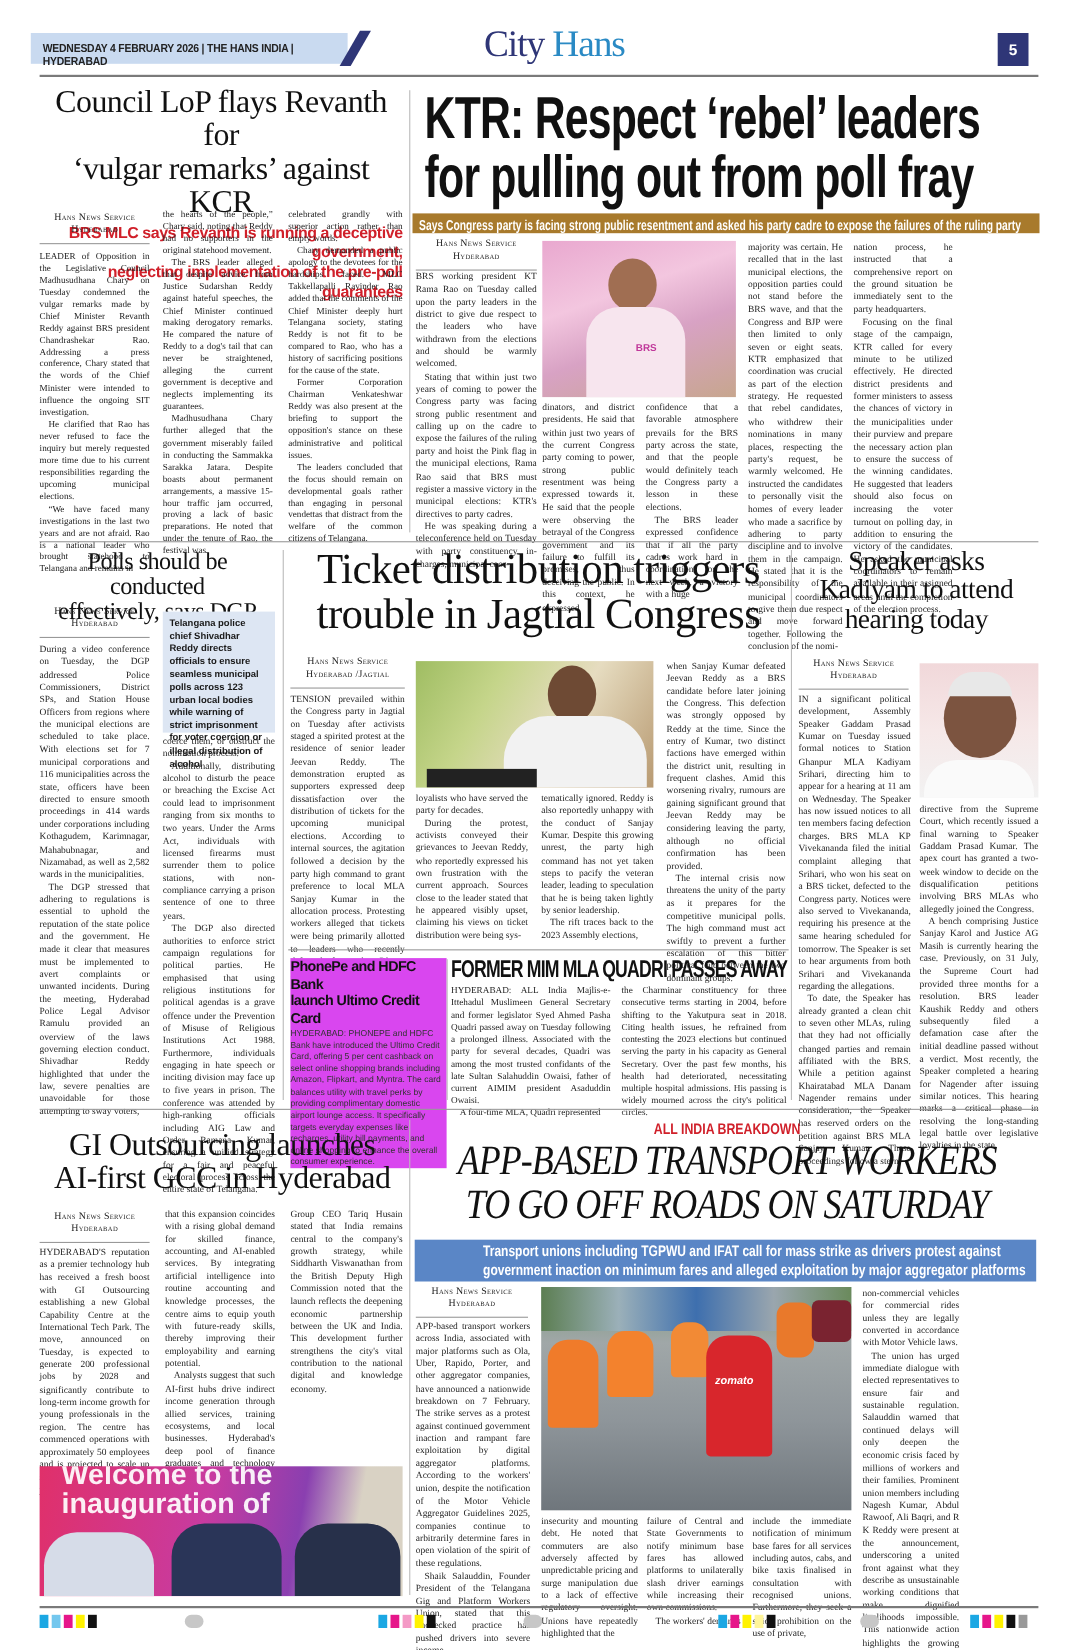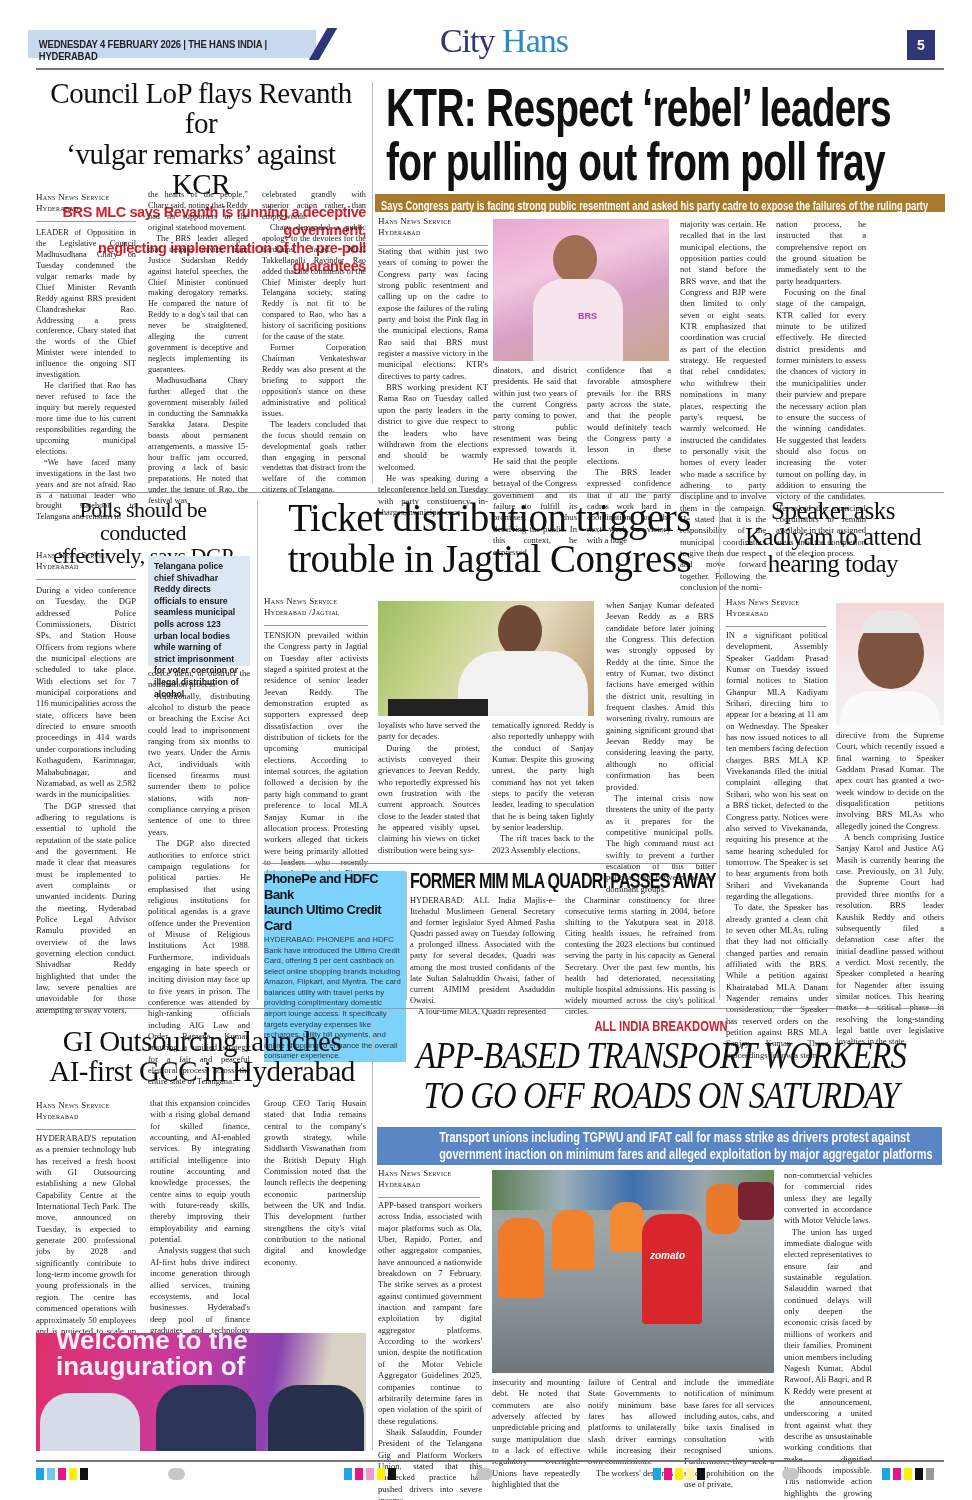--- a/index.html
+++ b/index.html
@@ -8,21 +8,21 @@
 .hdr-date{left:28px;top:30px;width:320px;height:28px;background:#c9daf0;font-family:"Liberation Sans",sans-serif;font-weight:bold;font-size:10.5px;color:#222;padding:8px 0 0 12px;letter-spacing:-0.2px;transform:scaleX(0.9);transform-origin:left}
 .hdr-slash{left:318px;top:28px;width:10px;height:32px;background:#2f3677;transform:skewX(-30deg)}
 .hdr-logo{left:440px;top:22px;font-family:"Liberation Serif",serif;font-size:34px;letter-spacing:-1px}
 .hdr-logo .c{color:#2f3677}.hdr-logo .h{color:#2a8ac4}
 .hdr-page{left:907px;top:30px;width:28px;height:30px;background:#2f3677;color:#fff;font-family:"Liberation Sans",sans-serif;font-weight:bold;font-size:14px;text-align:center;line-height:30px}
 .rule{background:#7a7a7a;height:2px}
 .vr{background:#bbb;width:1px}
 .hl-serif{font-family:"Liberation Serif",serif;color:#111;text-align:center;line-height:1.05;letter-spacing:-0.5px}
 .hl-cond{font-family:"Liberation Sans",sans-serif;font-weight:bold;color:#111;line-height:1.0;transform:scaleX(0.72);transform-origin:left top;white-space:nowrap;letter-spacing:-1px}
 .deck-red{font-family:"Liberation Sans",sans-serif;font-weight:bold;color:#d0202a;text-align:right;font-size:14.5px;line-height:1.25;letter-spacing:-0.4px}
-.byline{font-family:"Liberation Serif",serif;font-variant:small-caps;font-size:9px;color:#222;line-height:1.25;border-bottom:1px solid #999;padding-bottom:6px;letter-spacing:0.3px}
+.byline{font-family:"Liberation Serif",serif;font-variant:small-caps;font-size:9px;text-align:center;color:#222;line-height:1.25;border-bottom:1px solid #999;padding-bottom:6px;letter-spacing:0.3px}
 .col{font-size:8.6px;line-height:1.32;text-align:justify;hyphens:auto;color:#222}
 .col p{text-indent:8px}
 .col p:first-child{text-indent:0}
 .strap{font-family:"Liberation Sans",sans-serif;font-weight:bold;color:#fff;white-space:nowrap;overflow:hidden}
 .photo{overflow:hidden}
 .callout{background:#dde6f3;font-family:"Liberation Sans",sans-serif;font-weight:bold;font-size:9.5px;line-height:1.35;color:#1a1a1a;padding:5px 6px}
 .brief-hl{font-family:"Liberation Sans",sans-serif;font-weight:bold;font-size:14px;line-height:1.2;color:#111;letter-spacing:-0.5px}
 .brief-body{font-family:"Liberation Sans",sans-serif;font-size:7.8px;line-height:1.35;color:#333}
 .cmyk{height:12px;width:8px}
 .pill{width:17px;height:12px;border-radius:6px;background:#c7c7c7}
@@ -68,22 +68,22 @@
 <div class="abs" style="left:386px;top:80px;width:560px">
   <div class="hl-cond" style="font-size:54px">KTR: Respect ‘rebel’ leaders</div>
   <div class="hl-cond" style="font-size:54px">for pulling out from poll fray</div>
 </div>
 <div class="abs strap" style="left:375px;top:194px;width:570px;height:18px;background:#a87a2c;padding:2px 6px"><span style="display:inline-block;font-size:13px;transform:scaleX(0.72);transform-origin:left">Says Congress party is facing strong public resentment and asked his party cadre to expose the failures of the ruling party</span></div>
 <div class="abs byline" style="left:378px;top:216px;width:110px">
     <div>Hans News Service</div>
     <div>Hyderabad</div>
   </div>
 <div class="abs col" style="left:378px;top:246px;width:110px" id="c-ktr-1">
+    <p>BRS working president KT Rama Rao on Tuesday called upon the party leaders in the district to give due respect to the leaders who have withdrawn from the elections and should be warmly welcomed.</p>
     <p>Stating that within just two years of coming to power the Congress party was facing strong public resentment and calling up on the cadre to expose the failures of the ruling party and hoist the Pink flag in the municipal elections, Rama Rao said that BRS must register a massive victory in the municipal elections: KTR's directives to party cadres.</p>
-    <p>BRS working president KT Rama Rao on Tuesday called upon the party leaders in the district to give due respect to the leaders who have withdrawn from the elections and should be warmly welcomed.</p>
     <p>He was speaking during a teleconference held on Tuesday with party constituency in-charges, municipal coor-</p>
   </div>
 <div class="abs photo" style="left:493px;top:219px;width:176px;height:142px;background:linear-gradient(160deg,#e9a8cf 0%,#f3c6df 35%,#d8a2c4 60%,#c7a68e 100%)">
   <div class="abs" style="left:60px;top:16px;width:44px;height:48px;border-radius:50%;background:#a06e52"></div>
   <div class="abs" style="left:40px;top:60px;width:90px;height:82px;border-radius:30px 30px 0 0;background:#f7e5ee"></div>
   <div class="abs" style="left:85px;top:92px;font-family:'Liberation Sans',sans-serif;font-weight:bold;font-size:9px;color:#c0389a">BRS</div>
 </div>
 <div class="abs col" style="left:493px;top:365px;width:84px" id="c-ktr-2">
     <p>dinators, and district presidents. He said that within just two years of the current Congress party coming to power, strong public resentment was being expressed towards it. He said that the people were observing the betrayal of the Congress government and its failure to fulfill its promises, thus deceiving the public. In this context, he expressed</p>
   </div>
@@ -171,21 +171,21 @@
   <div class="abs" style="left:26px;top:8px;width:58px;height:22px;border-radius:30px 30px 0 0;background:#e8e8e8"></div>
   <div class="abs" style="left:4px;top:88px;width:100px;height:34px;border-radius:30px 30px 0 0;background:#fafafa"></div>
 </div>
 <div class="abs col" style="left:836px;top:730px;width:108px" id="c-spk-2">
     <p>directive from the Supreme Court, which recently issued a final warning to Speaker Gaddam Prasad Kumar. The apex court has granted a two-week window to decide on the disqualification petitions involving BRS MLAs who allegedly joined the Congress.</p>
     <p>A bench comprising Justice Sanjay Karol and Justice AG Masih is currently hearing the case. Previously, on 31 July, the Supreme Court had provided three months for a resolution. BRS leader Kaushik Reddy and others subsequently filed a defamation case after the initial deadline passed without a verdict. Most recently, the Speaker completed a hearing for Nagender after issuing similar notices. This hearing marks a critical phase in resolving the long-standing legal battle over legislative loyalties in the state.</p>
   </div>
 
 <div class="abs rule" style="left:262px;top:863px;width:455px;height:1px;background:#999"></div>
 
-<div class="abs" style="left:264px;top:871px;width:142px;background:#7dd3fc">
+<div class="abs" style="left:264px;top:871px;width:142px;background:#d946ef">
   <div class="brief-hl" style="font-size:13px">PhonePe and HDFC Bank</div>
   <div class="brief-hl" style="font-size:13px">launch Ultimo Credit Card</div>
   <div class="brief-body" style="margin-top:2px">HYDERABAD: PHONEPE and HDFC Bank have introduced the Ultimo Credit Card, offering 5 per cent cashback on select online shopping brands including Amazon, Flipkart, and Myntra. The card balances utility with travel perks by providing complimentary domestic airport lounge access. It specifically targets everyday expenses like recharges, utility bill payments, and online shopping to enhance the overall consumer experience.</div>
 </div>
 <div class="abs vr" style="left:406px;top:872px;height:128px"></div>
 
 <div class="abs" style="left:410px;top:870px;width:306px;overflow:hidden">
   <div class="hl-cond" style="font-size:22px;transform:scaleX(0.73)">FORMER MIM MLA QUADRI PASSES AWAY</div>
 </div>
 <div class="abs col" style="left:410px;top:895px;width:145px;font-size:8.4px" id="c-qua-1">

